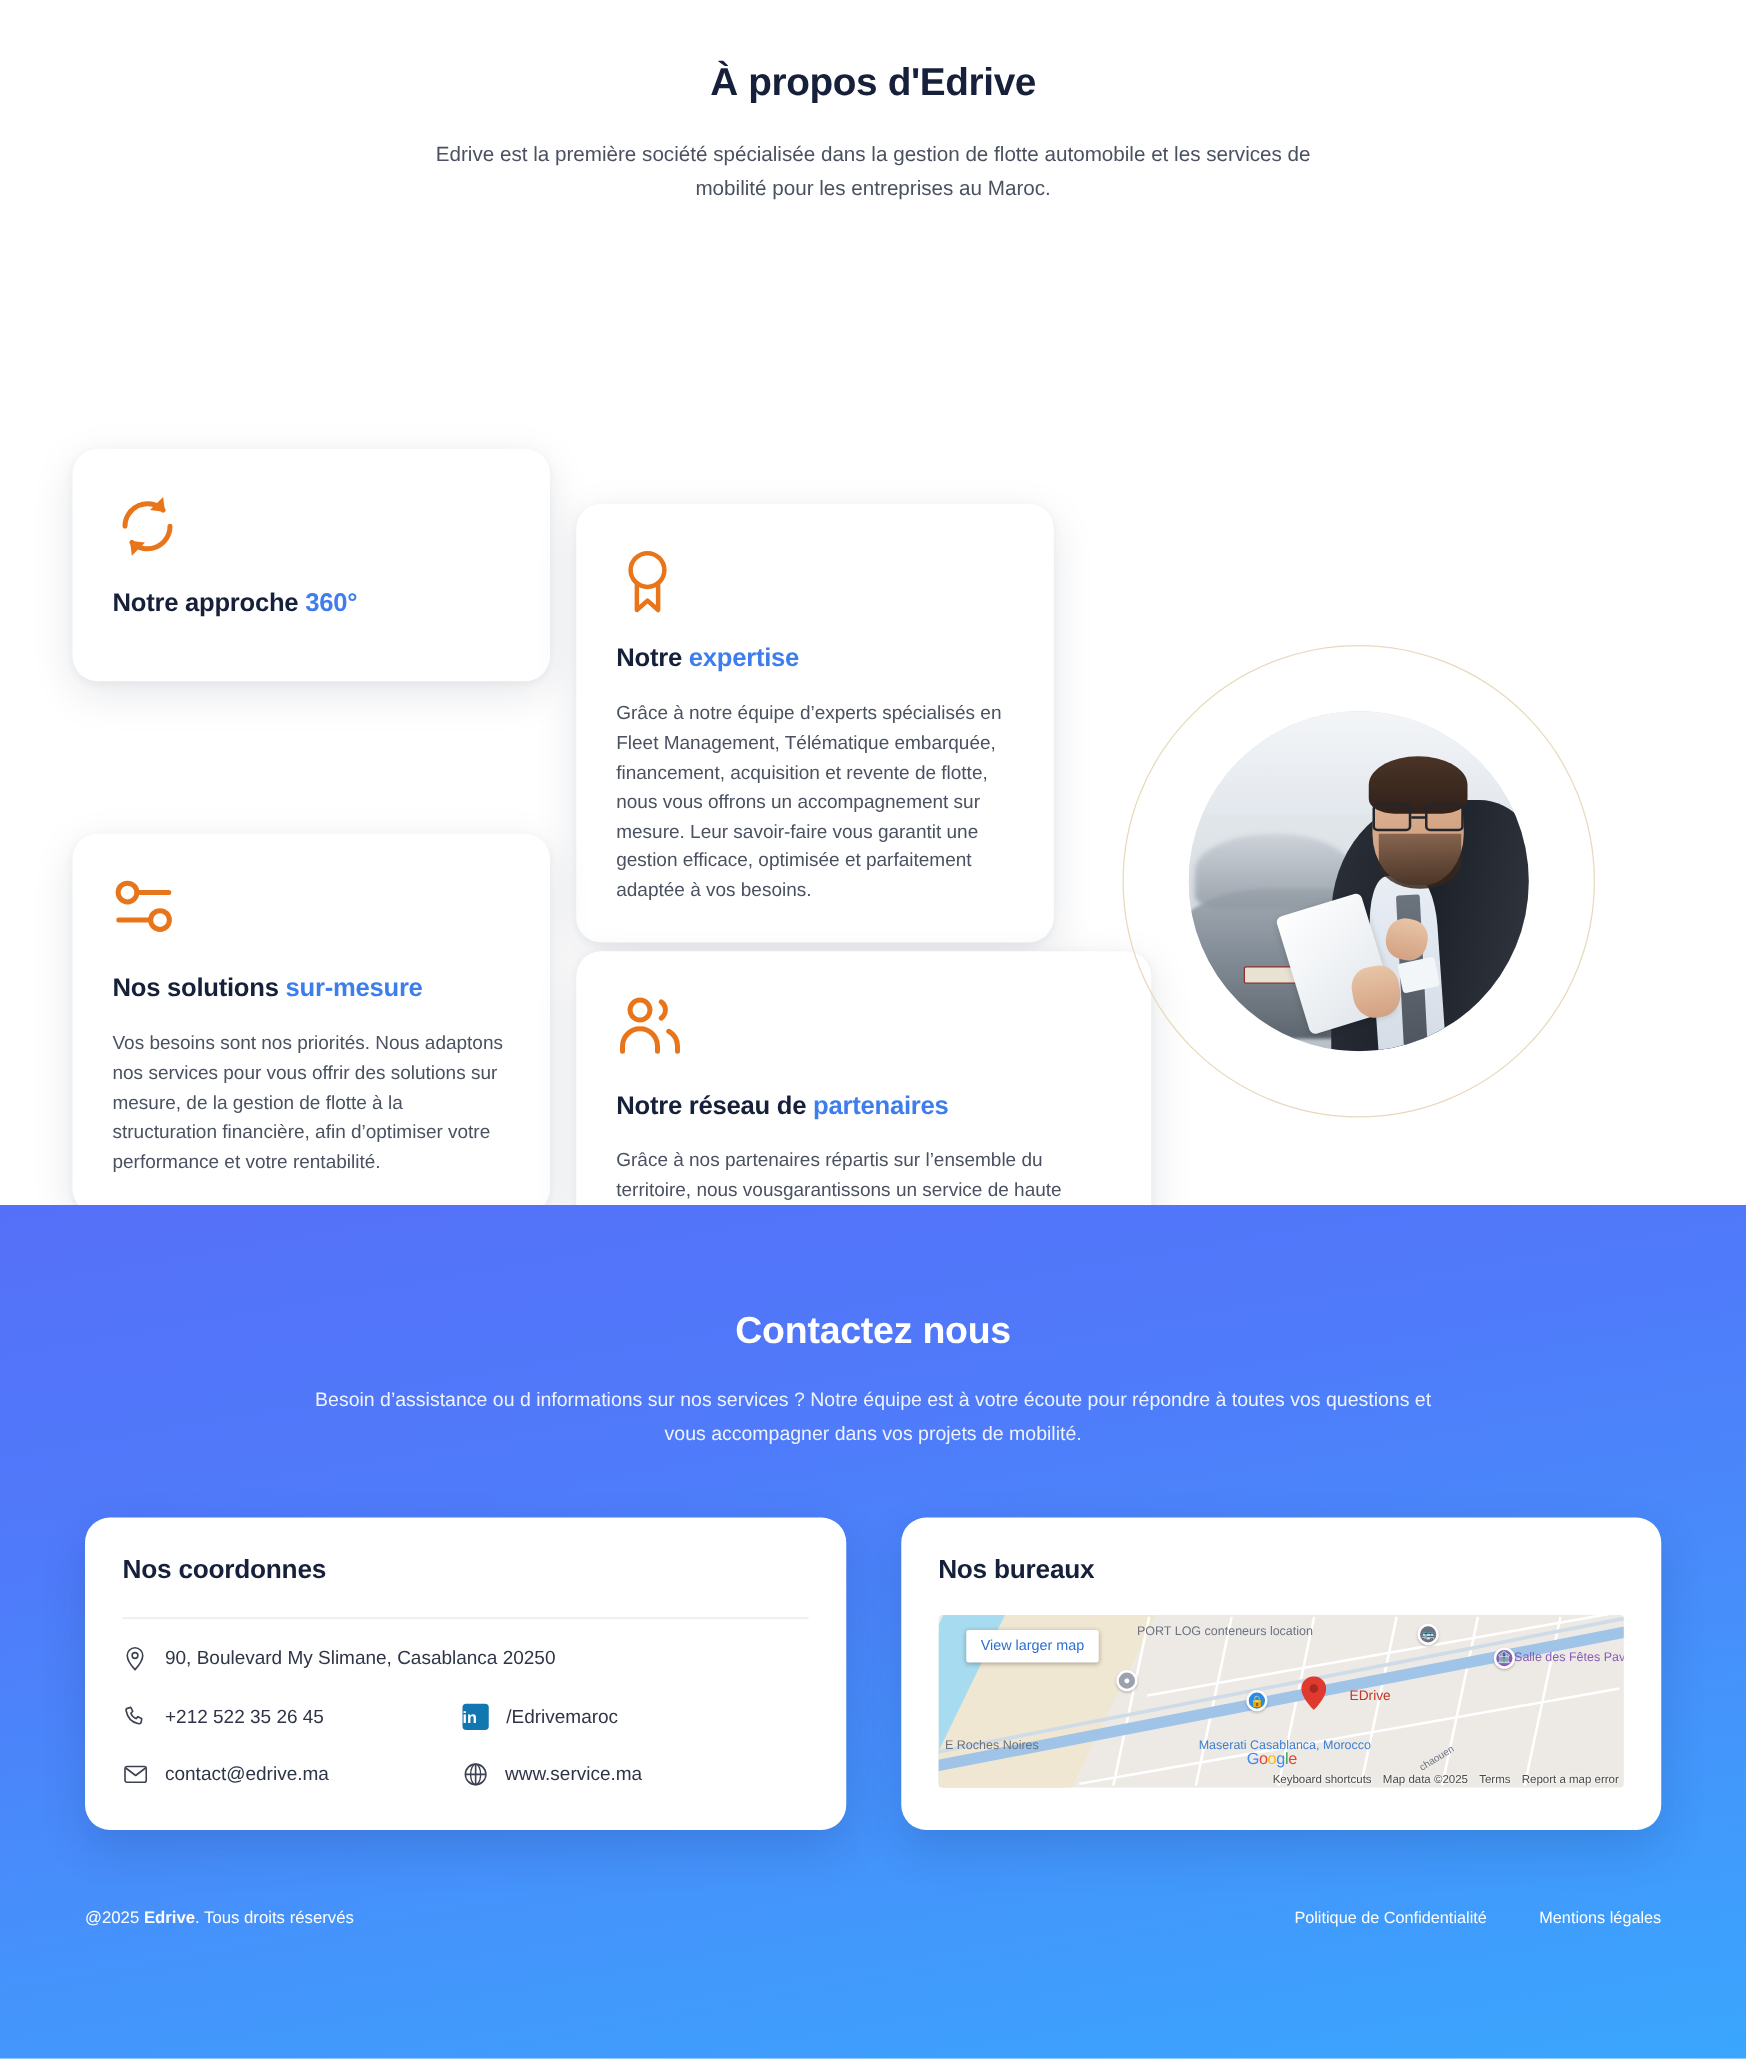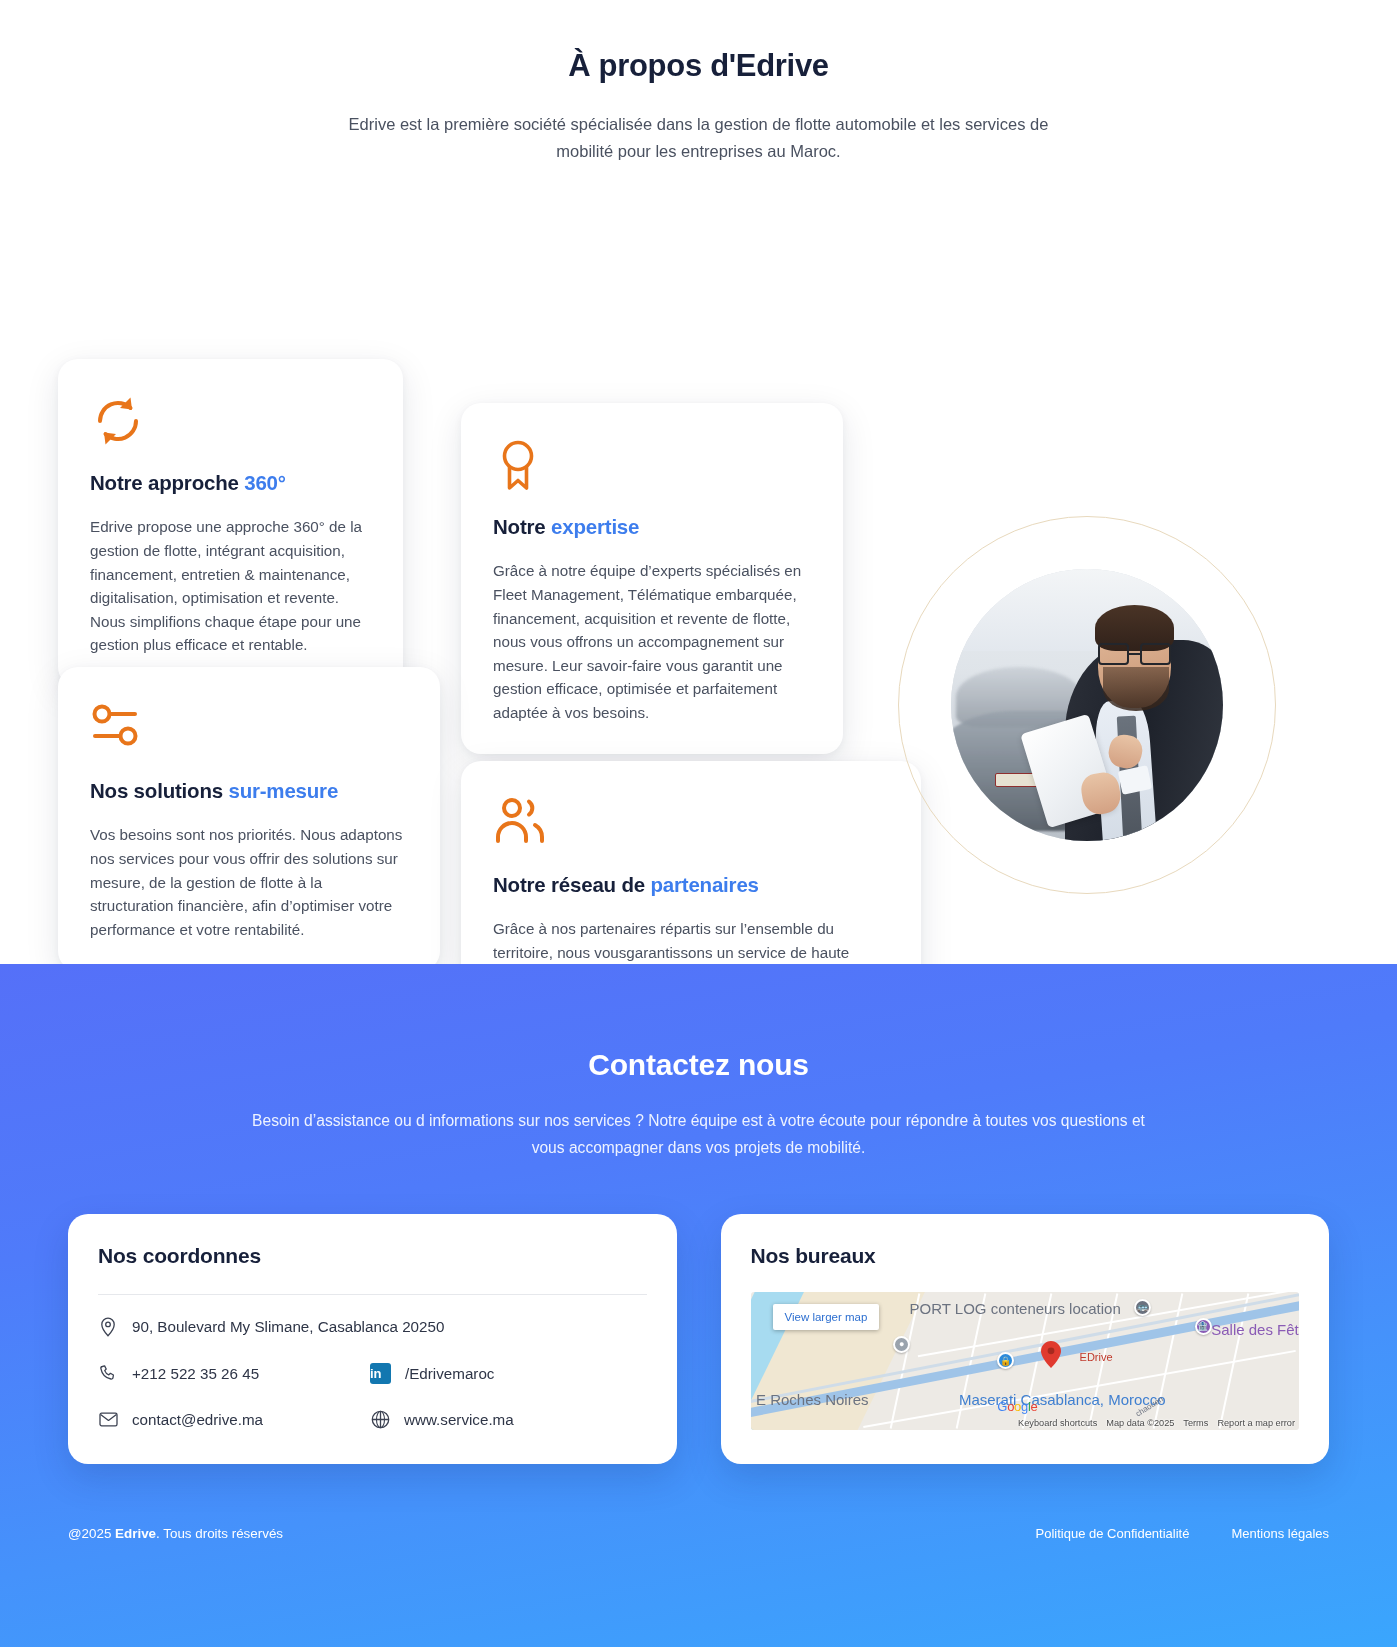--- a/index.html
+++ b/index.html
@@ -42,21 +42,21 @@
     height: 740px;
   }
 
   .card {
     position: absolute;
     background: #ffffff;
     border-radius: 20px;
     box-shadow: 0 10px 34px rgba(21,32,63,0.10), 0 2px 8px rgba(21,32,63,0.05);
     padding: 34px 32px 30px 32px;
   }
-  .card-1 { left: 58px; top: 195px; width: 345px; }
+  .card-1 { left: 58px; top: 195px; width: 382px; }
   .card-2 { left: 461px; top: 239px; width: 382px; }
   .card-3 { left: 58px; top: 503px; width: 382px; }
   .card-4 { left: 461px; top: 597px; width: 460px; }
 
   .card-icon { height: 56px; margin-bottom: 22px; display: flex; align-items: flex-start; }
   .card-icon svg { display: block; }
   .card-title {
     font-size: 20.5px;
     font-weight: 700;
     color: #17203a;
@@ -280,21 +280,21 @@
     background: #9fc4e8;
     transform: rotate(-11deg);
   }
   .map-road-main2 {
     position: absolute; left: -5%; top: 38%; width: 115%; height: 3px;
     background: #cfdce8;
     transform: rotate(-11deg);
   }
   .map-street { position: absolute; background: #ffffff; }
   .map-lbl {
-    position: absolute; font-size: 15px; color: #5a6270;
+    position: absolute; font-size: 10px; color: #5a6270;
     font-family: "Liberation Sans", sans-serif; white-space: nowrap;
   }
   .map-lbl.blue { color: #3f7fd0; }
   .map-lbl.purple { color: #8a5bb5; }
   .map-lbl.red { color: #c0392b; }
   .map-lbl.grey { color: #6b7280; }
   .map-pin {
     position: absolute; width: 20px; height: 27px;
   }
   .map-poi {
@@ -353,21 +353,20 @@
           <path d="M10 28a18 18 0 0 1 30.5-13" stroke="#e8751a" stroke-width="4" stroke-linecap="round"></path>
           <path d="M46 28a18 18 0 0 1-30.5 13" stroke="#e8751a" stroke-width="4" stroke-linecap="round"></path>
           <path d="M40.5 4.5 42 16.5 30 15z" fill="#e8751a"></path>
           <path d="M15.5 51.5 14 39.5 26 41z" fill="#e8751a"></path>
         </svg>
       </div>
       <div class="card-title">
         <span>Notre approche</span>
         <span class="accent">360°</span>
       </div>
-      <p class="card-body">Edrive propose une approche 360° de la gestion de flotte, intégrant acquisition, financement, entretien &amp; maintenance, digitalisation, optimisation et revente. Nous simplifions chaque étape pour une gestion plus efficace et rentable.</p>
     </div>
 
     <div class="card card-2">
       <div class="card-icon">
         <svg width="50" height="56" viewBox="0 0 50 56" fill="none">
           <circle cx="25" cy="19" r="13.5" stroke="#e8751a" stroke-width="3.6"></circle>
           <path d="M16.5 30.5V51l8.5-7.5 8.5 7.5V30.5" stroke="#e8751a" stroke-width="3.6" stroke-linejoin="round" stroke-linecap="round"></path>
         </svg>
       </div>
       <div class="card-title">

